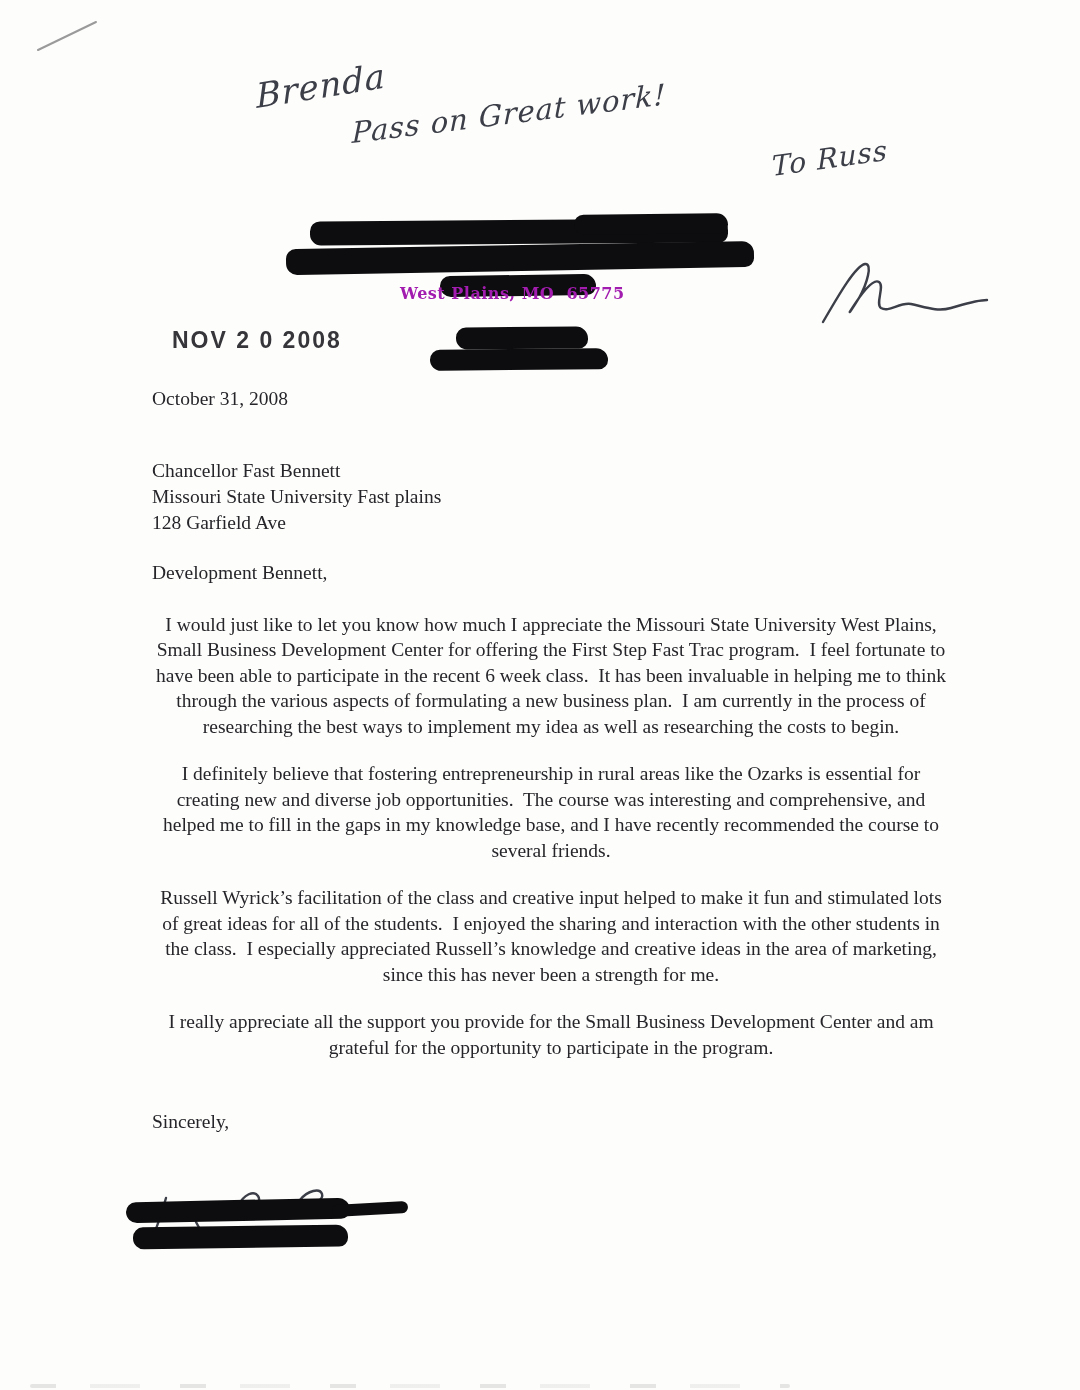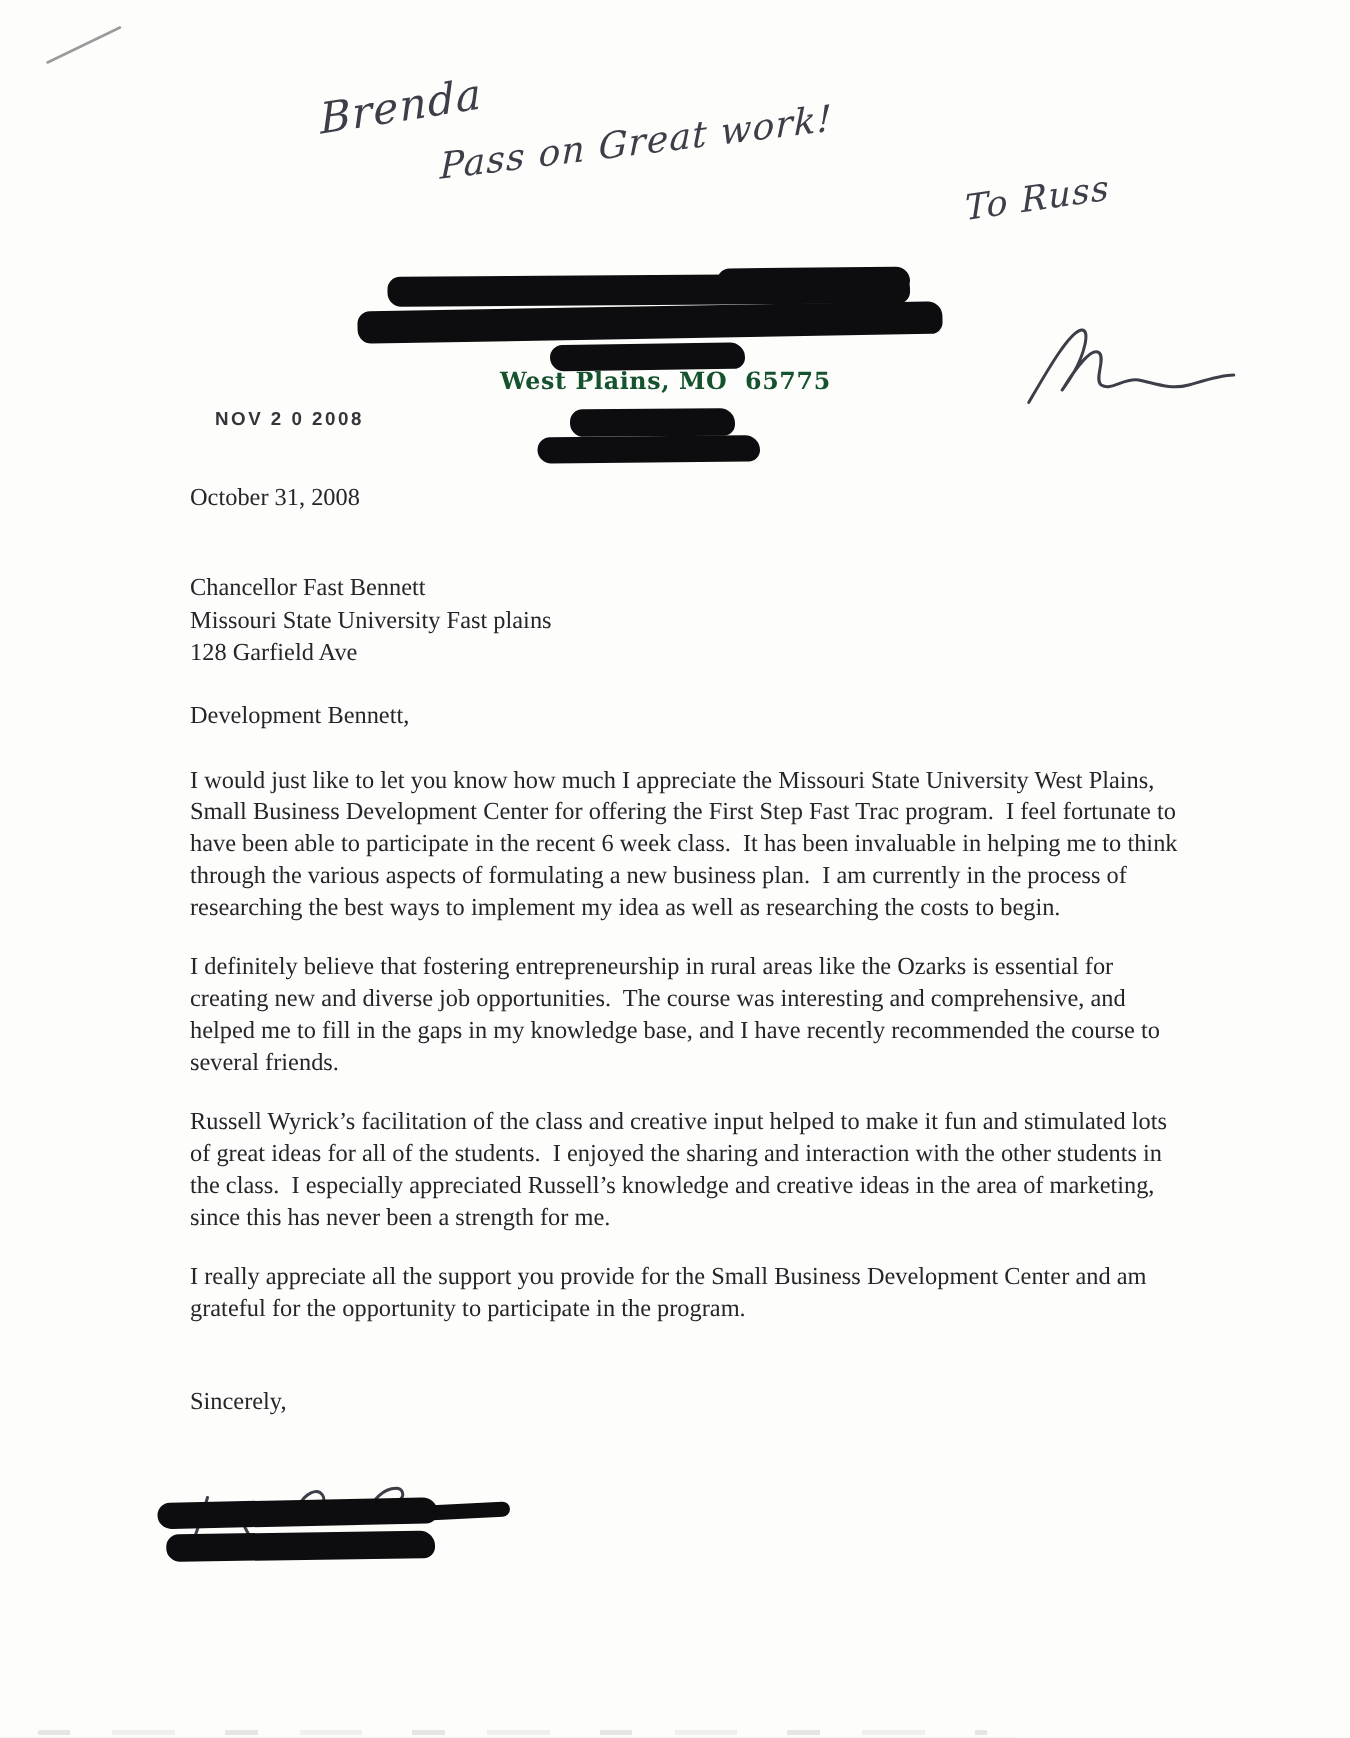--- a/index.html
+++ b/index.html
@@ -60,52 +60,52 @@
   .bar2  { left: 286px; top: 245px; width: 468px; height: 26px; transform: rotate(-1deg); }
   .bar3  { left: 440px; top: 275px; width: 156px; height: 21px; transform: rotate(-0.8deg); }
   .bar4  { left: 456px; top: 327px; width: 132px; height: 22px; transform: rotate(-0.5deg); }
   .bar5  { left: 430px; top: 349px; width: 178px; height: 21px; transform: rotate(-0.6deg); }
   .barA  { left: 126px; top: 1200px; width: 224px; height: 21px; transform: rotate(-1.2deg); }
   .barAt { left: 332px; top: 1203px; width: 76px;  height: 12px; transform: rotate(-3deg); border-radius: 6px; }
   .barB  { left: 133px; top: 1226px; width: 215px; height: 22px; transform: rotate(-0.8deg); }
 
   .letterhead-city {
     position: absolute;
-    left: 400px; top: 294px;
+    left: 400px; top: 284px;
     font-family: "DejaVu Serif", serif;
     font-weight: bold;
-    font-size: 19px;
-    color: #14532d;
+    font-size: 16px;
+    color: #a21caf;
     white-space: pre;
     letter-spacing: 0.5px;
   }
 
   .date-stamp {
     position: absolute;
     left: 172px; top: 327px;
     font-family: "Liberation Sans", sans-serif;
     font-weight: bold;
-    font-size: 15px;
+    font-size: 23px;
     color: #35353a;
     letter-spacing: 2px;
     white-space: pre;
   }
 
   
   .body-block {
     position: absolute;
     left: 152px; top: 386px;
     width: 798px;
     font-size: 19.5px;
     line-height: 25.5px;
   }
   .date-line { line-height: 26px; }
   .address { margin-top: 46px; line-height: 26px; }
   .salutation { margin-top: 24px; }
-  .para { margin: 0; margin-top: 22px; white-space: pre-wrap; }
+  .para { margin: 0; margin-top: 22px; white-space: pre-wrap; text-align: center; }
   .para.first { margin-top: 26px; }
   .closing { margin-top: 49px; }
 </style>
 </head>
 <body>
 
 <div class="page">
 
   <svg class="mark corner" style="left:30px; top:14px;" width="80" height="44" viewBox="0 0 80 44">
     <path d="M 8 36 L 66 8"></path>

